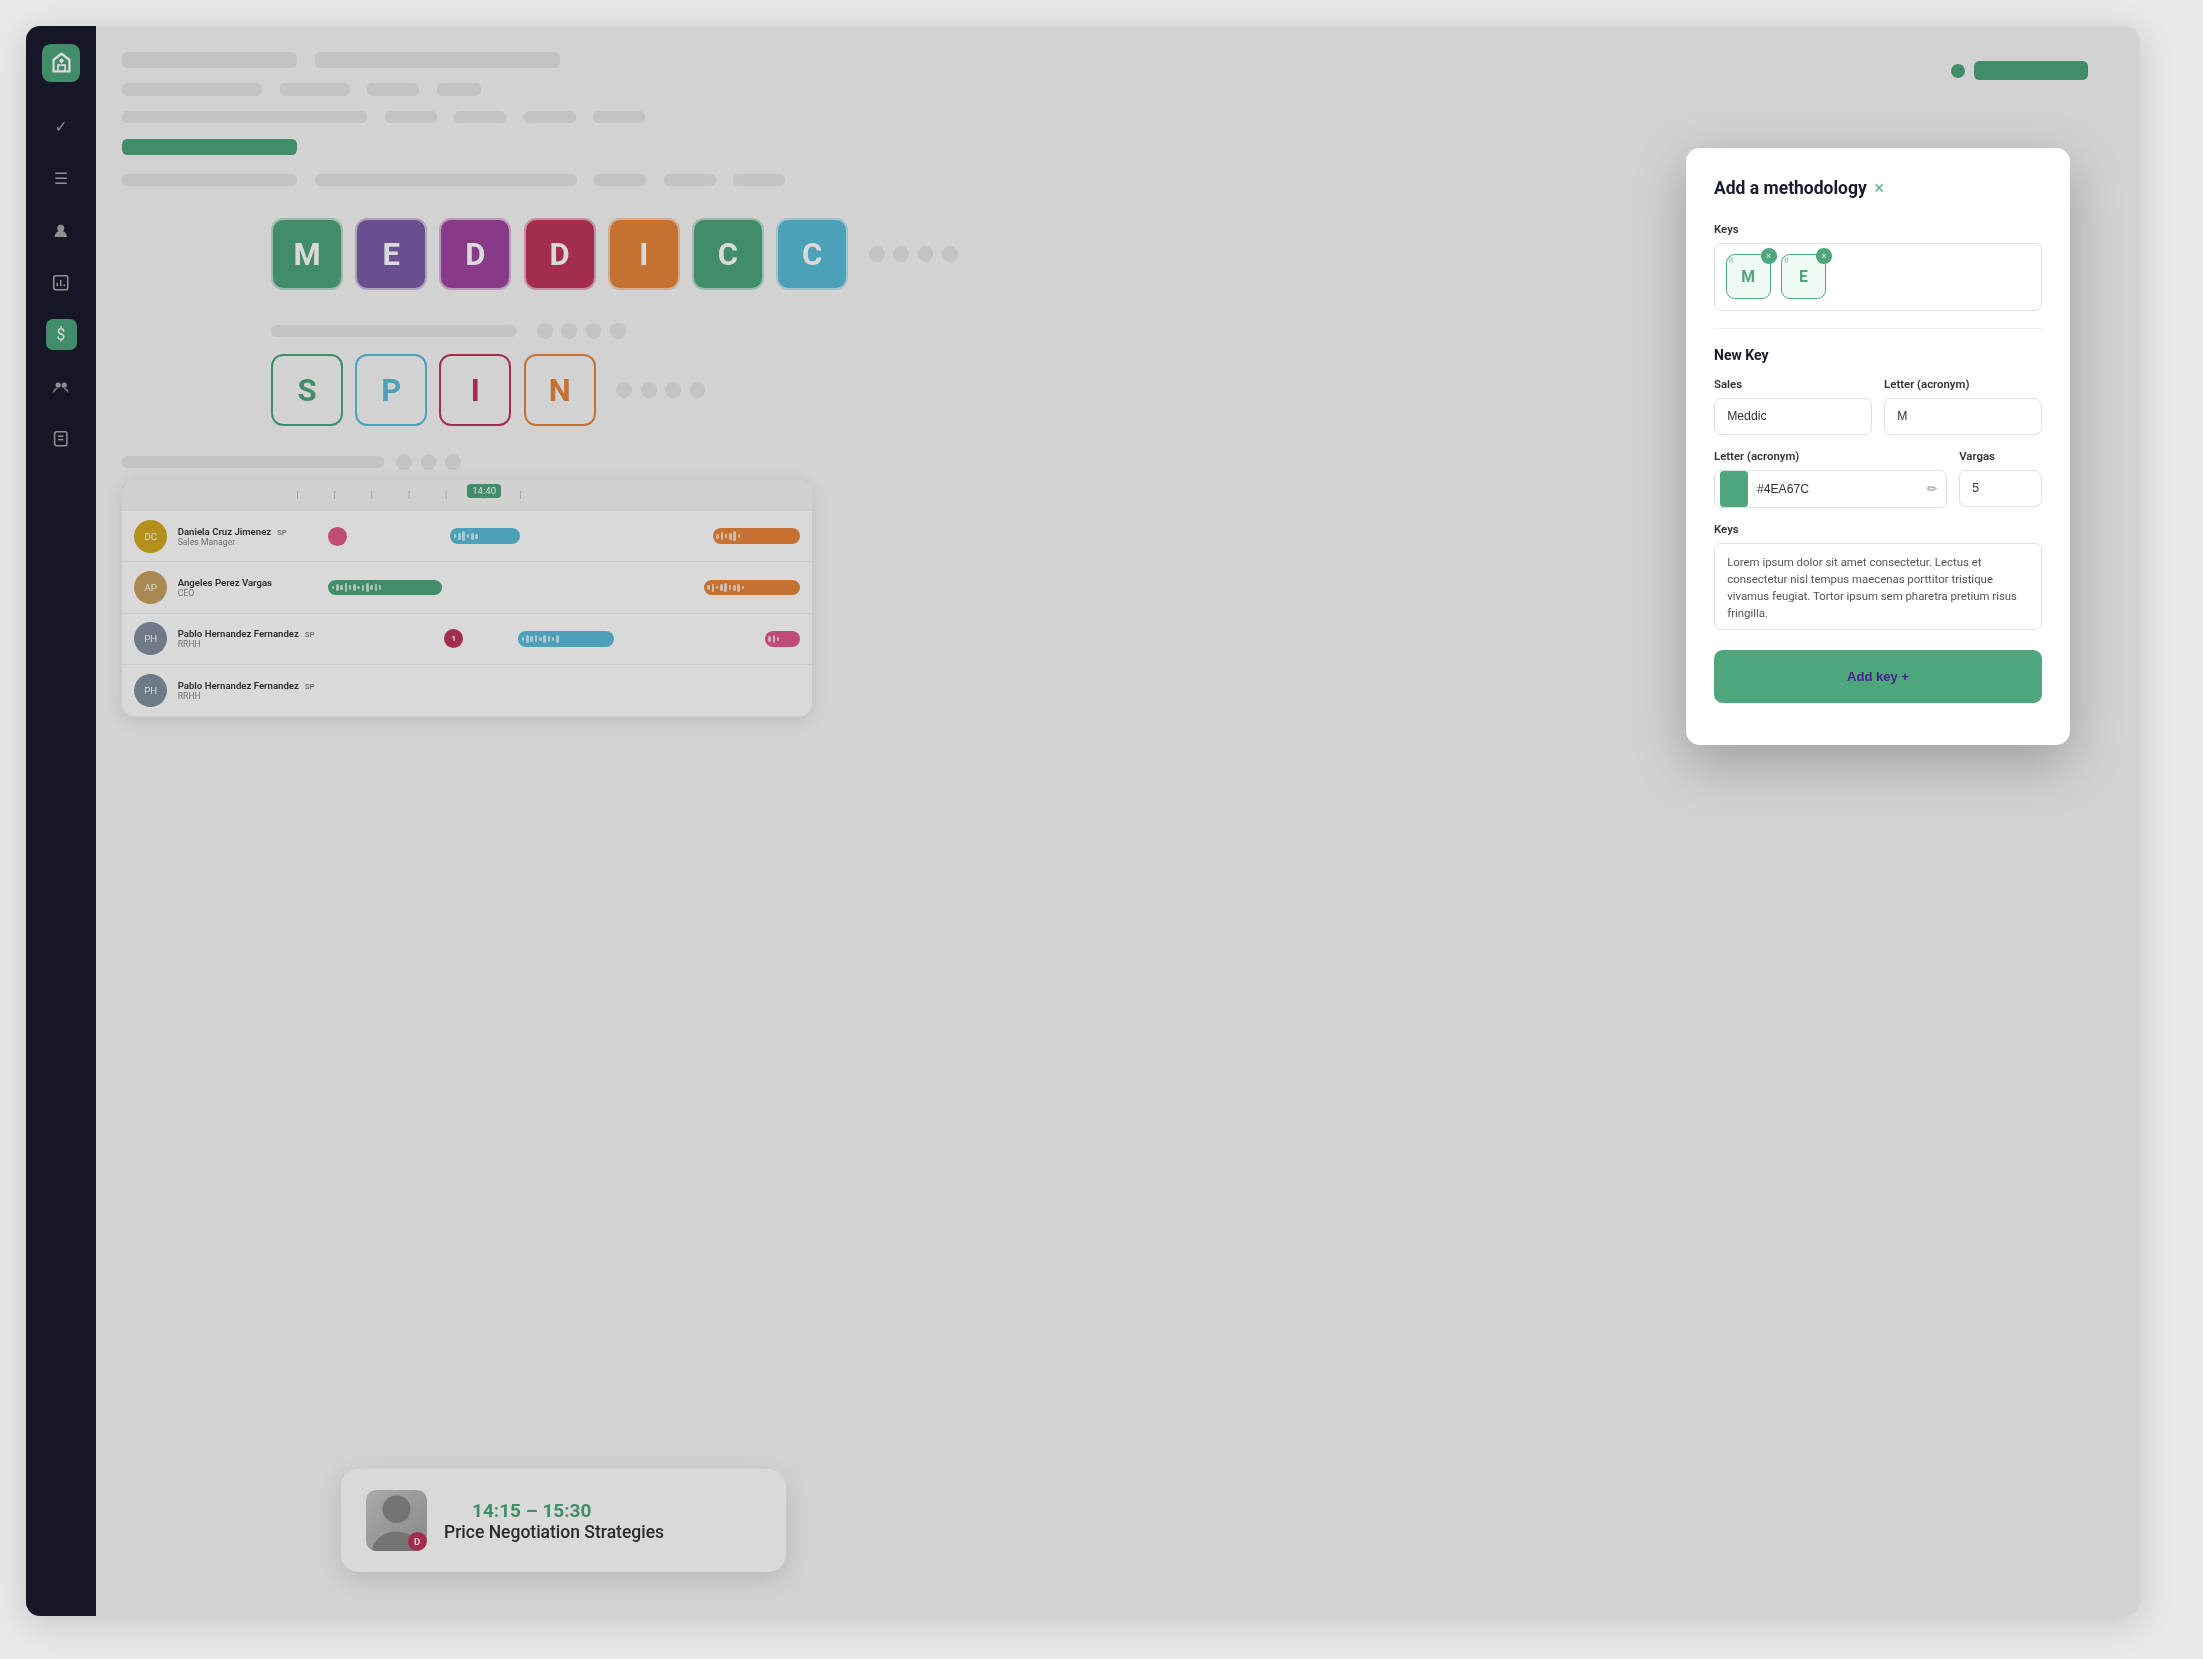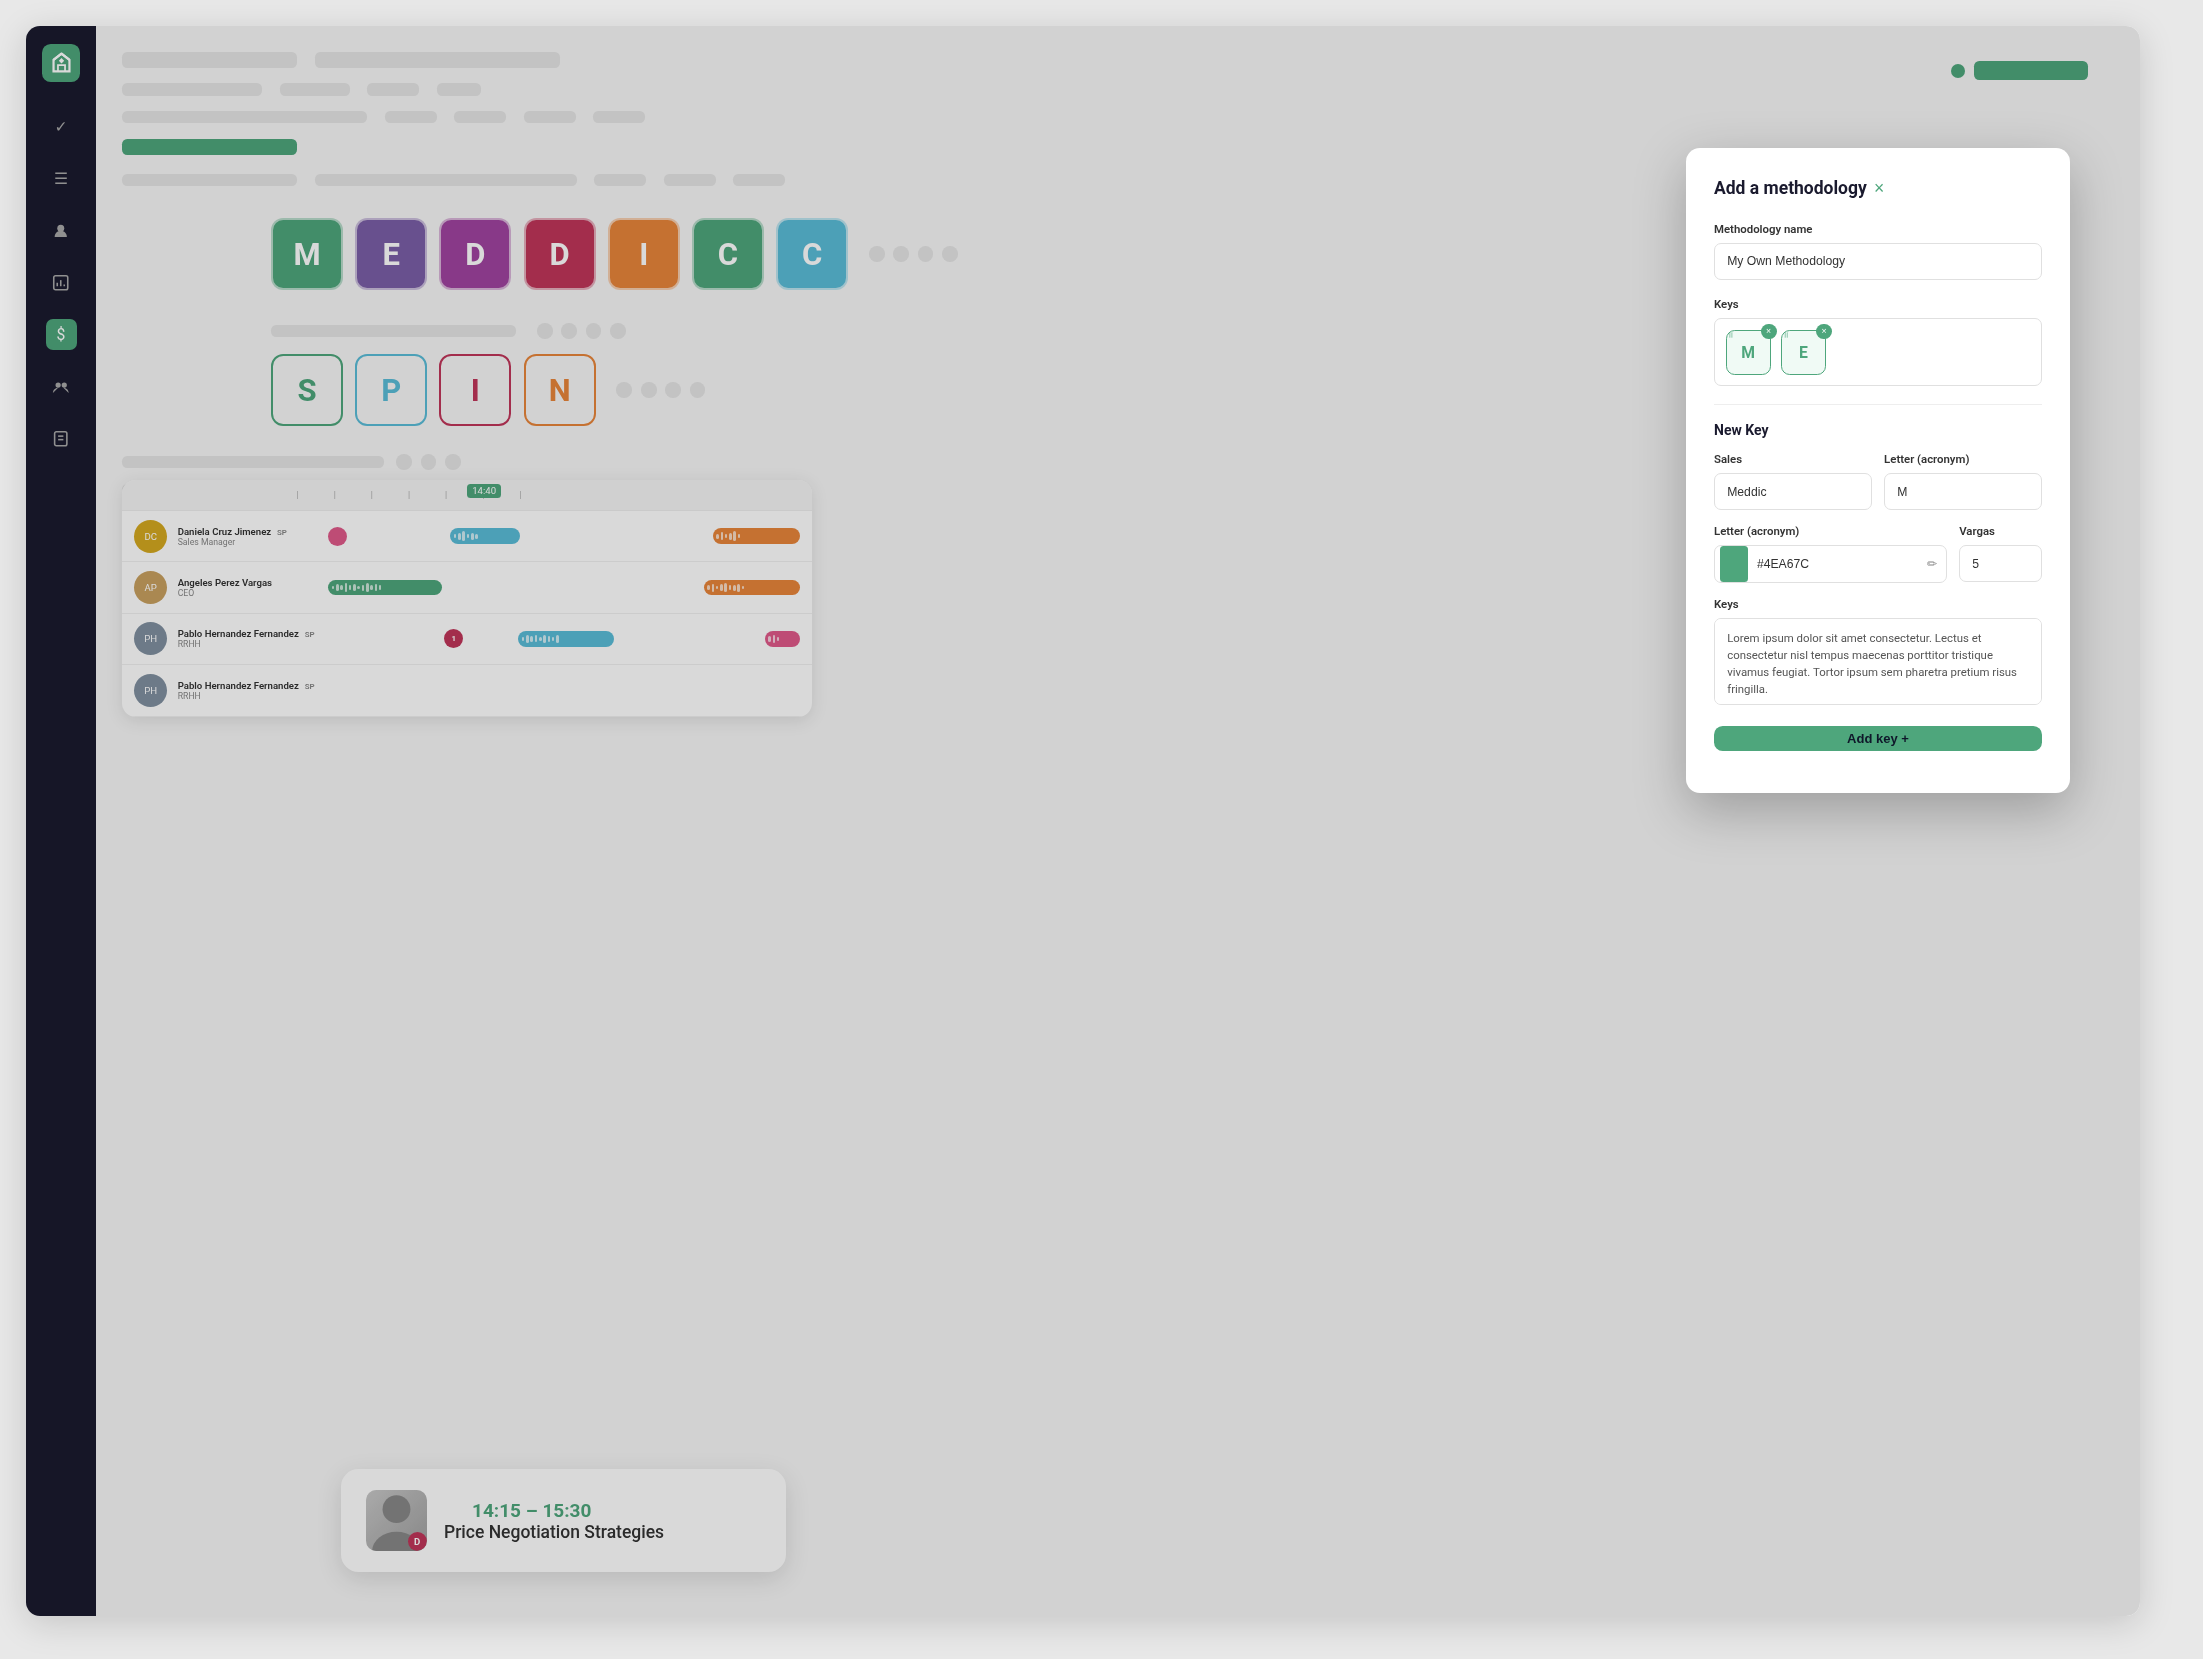--- a/index.html
+++ b/index.html
@@ -424,24 +424,24 @@
       color: #555;
       outline: none;
       resize: none;
       height: 87px;
       line-height: 1.5;
       font-family: inherit;
     }
     .add-key-btn {
       width: 100%;
       background: #4EA67C;
-      color: #0f172a;
+      color: #4c1d95;
       border: none;
       border-radius: 8.7px;
-      padding: 5px;
+      padding: 19px;
       font-size: 13px;
       font-weight: 600;
       cursor: pointer;
       display: flex;
       align-items: center;
       justify-content: center;
       gap: 7px;
       margin-bottom: 14px;
     }
     .modal-footer {
@@ -817,24 +817,20 @@
   </div>
 
   <div class="modal-overlay"></div>
 
   <div class="modal">
     <div class="modal-header">
       <h2 class="modal-title">Add a methodology</h2>
       <button class="modal-close">×</button>
     </div>
 
-    <div class="form-section">
-      <label class="form-label">Methodology name</label>
-      <input class="form-input" type="text" value="My Own Methodology" style="">
-    </div>
 
     <div class="form-section">
       <label class="form-label">Keys</label>
       <div class="keys-area">
 
         <div class="key-chip">
           <span class="key-chip-drag">⠿</span>
           <span>M</span>
           <button class="key-chip-remove">×</button>
         </div>

